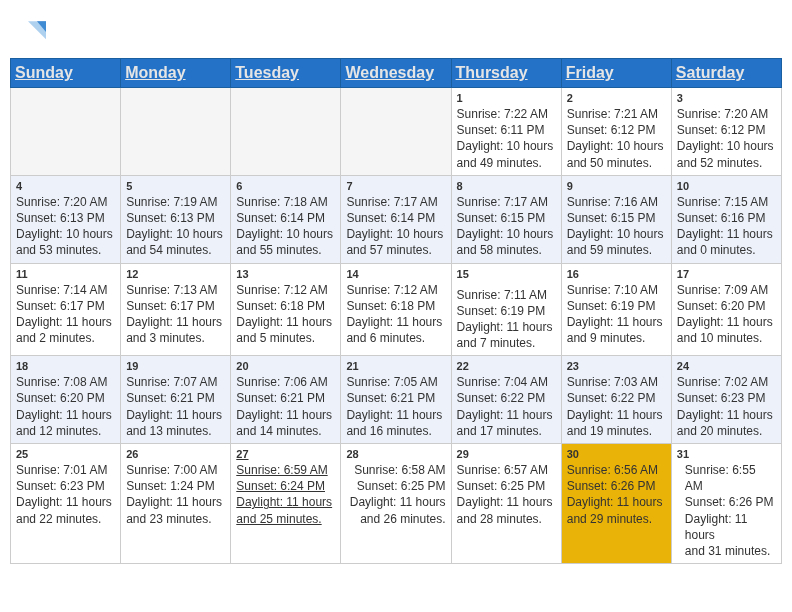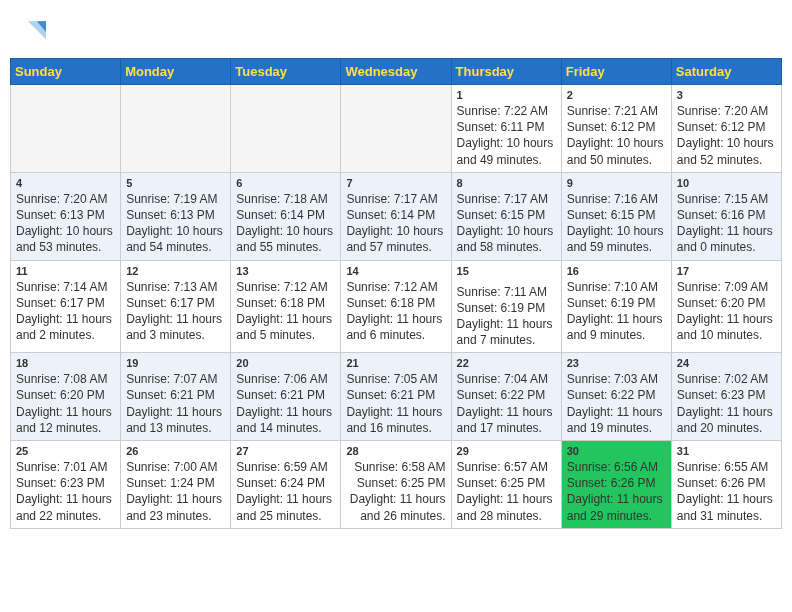--- a/index.html
+++ b/index.html
@@ -47,26 +47,27 @@
       font-size: 15px;
       color: #555;
     }
     .calendar {
       width: 100%;
       border-collapse: collapse;
       border: 1px solid #ccc;
     }
     .calendar th {
       background-color: #2372c7;
-      color: #fde047;
-      font-size: 13px;
+      color: #e5e5e5;
+      font-size: 16px;
       font-weight: bold;
       padding: 5px 4px;
       text-align: left;
       border: 1px solid #1a5fa0;
+      text-decoration: underline;
     }
     .calendar td {
       vertical-align: top;
       border: 1px solid #ccc;
       padding: 4px 5px;
       font-size: 10px;
       color: #333;
       width: calc(100% / 7);
       height: 80px;
     }
@@ -313,50 +314,50 @@
 Daylight: 11 hours
 and 22 minutes.</div>
         </td>
         <td style="background: rgb(255, 255, 255);">
           <span class="day-num">26</span>
           <div class="day-info" style="white-space: pre-line;">Sunrise: 7:00 AM
 Sunset: 1:24 PM
 Daylight: 11 hours
 and 23 minutes.</div>
         </td>
-        <td style="background: rgb(255, 255, 255);">
+        <td style="background: rgb(255, 255, 255); text-decoration: underline;">
           <span class="day-num">27</span>
           <div class="day-info" style="white-space: pre-line;">Sunrise: 6:59 AM
 Sunset: 6:24 PM
 Daylight: 11 hours
 and 25 minutes.</div>
         </td>
         <td style="background: rgb(255, 255, 255);">
           <span class="day-num">28</span>
           <div class="day-info" style="white-space: pre-line; text-align: right;">Sunrise: 6:58 AM
 Sunset: 6:25 PM
 Daylight: 11 hours
 and 26 minutes.</div>
         </td>
         <td style="background: rgb(255, 255, 255);">
           <span class="day-num">29</span>
           <div class="day-info" style="white-space: pre-line;">Sunrise: 6:57 AM
 Sunset: 6:25 PM
 Daylight: 11 hours
 and 28 minutes.</div>
         </td>
-        <td style="background: #22c55e;">
+        <td style="background: #eab308;">
           <span class="day-num">30</span>
           <div class="day-info" style="white-space: pre-line;">Sunrise: 6:56 AM
 Sunset: 6:26 PM
 Daylight: 11 hours
 and 29 minutes.</div>
         </td>
         <td style="background: rgb(255, 255, 255);">
           <span class="day-num">31</span>
-          <div class="day-info" style="white-space: pre-line;">Sunrise: 6:55 AM
+          <div class="day-info" style="white-space: pre-line; margin-left: 8px;">Sunrise: 6:55 AM
 Sunset: 6:26 PM
 Daylight: 11 hours
 and 31 minutes.</div>
         </td>
       </tr>
     </tbody>
 </table>
 
 </body></html>

